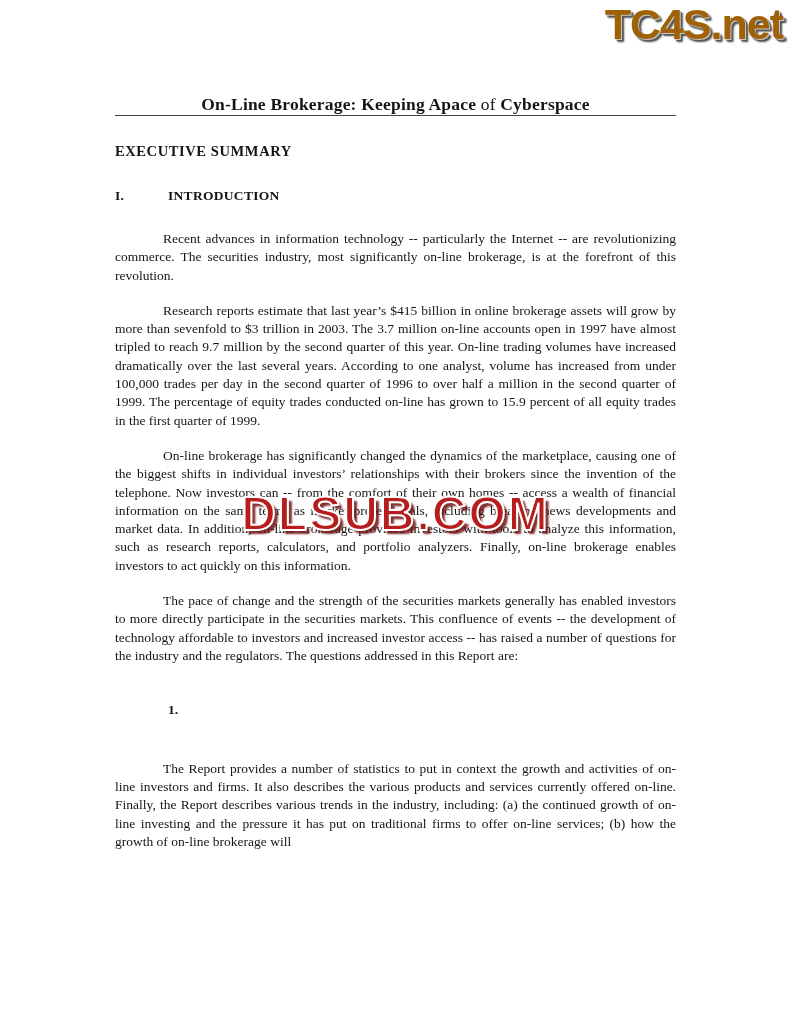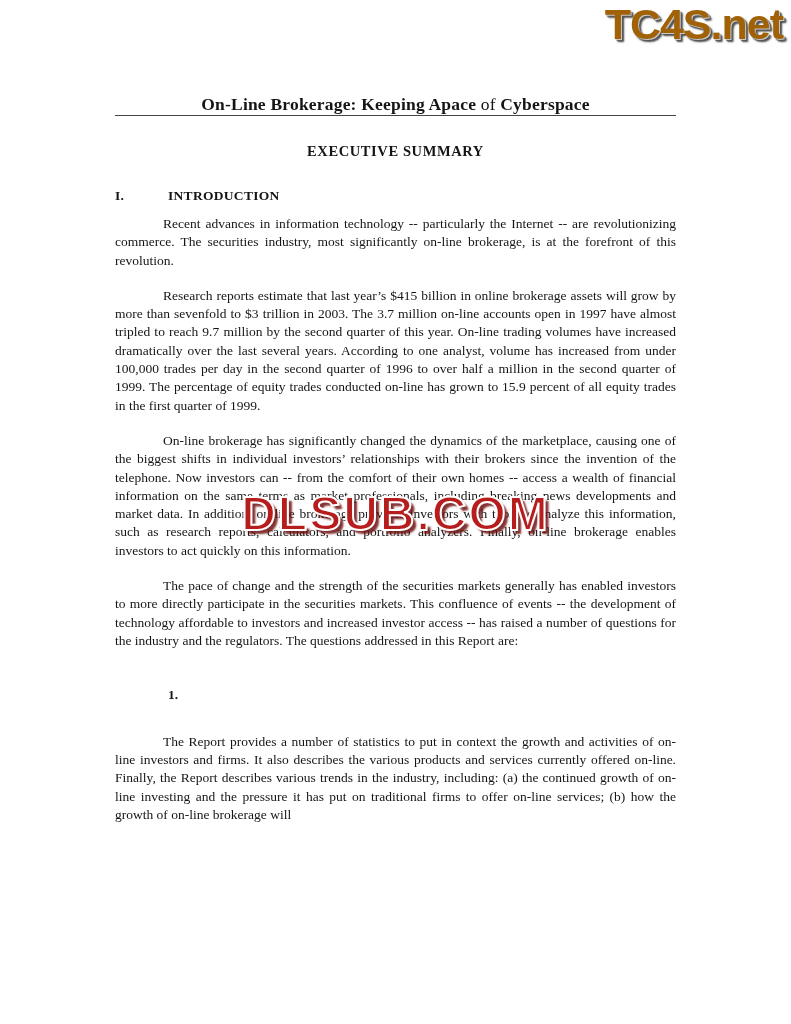--- a/index.html
+++ b/index.html
@@ -22,21 +22,20 @@
     margin: 94px 0 0 0;
     text-align: center;
     font-size: 17.5px;
     font-weight: normal;
     border-bottom: 1.2px solid #444;
     letter-spacing: 0.2px;
   }
   .doc-title .b { font-weight: bold; }
   .exec-heading {
     margin: 27px 0 0 0;
-    text-align: center;
     font-size: 14.5px;
     font-weight: bold;
     letter-spacing: 0.6px;
   }
   .section-heading {
     margin-top: 28px;
     font-size: 13.5px;
     font-weight: bold;
     letter-spacing: 0.3px;
   }
@@ -44,32 +43,32 @@
     display: inline-block;
     width: 53px;
   }
   p.body-para {
     margin: 17px 0 0 0;
     font-size: 13.5px;
     line-height: 18.3px;
     text-align: justify;
     text-indent: 48px;
   }
-  p.body-para.first { margin-top: 11px; }
+  p.body-para.first { margin-top: 26px; }
   .question {
     margin-top: 36px;
     display: flex;
     padding-left: 53px;
     font-size: 13.5px;
     font-weight: bold;
     line-height: 18.5px;
   }
   .q-num { width: 43px; flex: none; }
   .q-text { max-width: 455px; }
-  p.body-para.after-question { margin-top: 28px; }
+  p.body-para.after-question { margin-top: 40px; }
 
   
   .tc4s {
     position: absolute;
     top: 0px;
     right: 8px;
     font-family: "Liberation Sans", sans-serif;
     font-size: 43px;
     font-weight: 700;
     letter-spacing: -1px;

